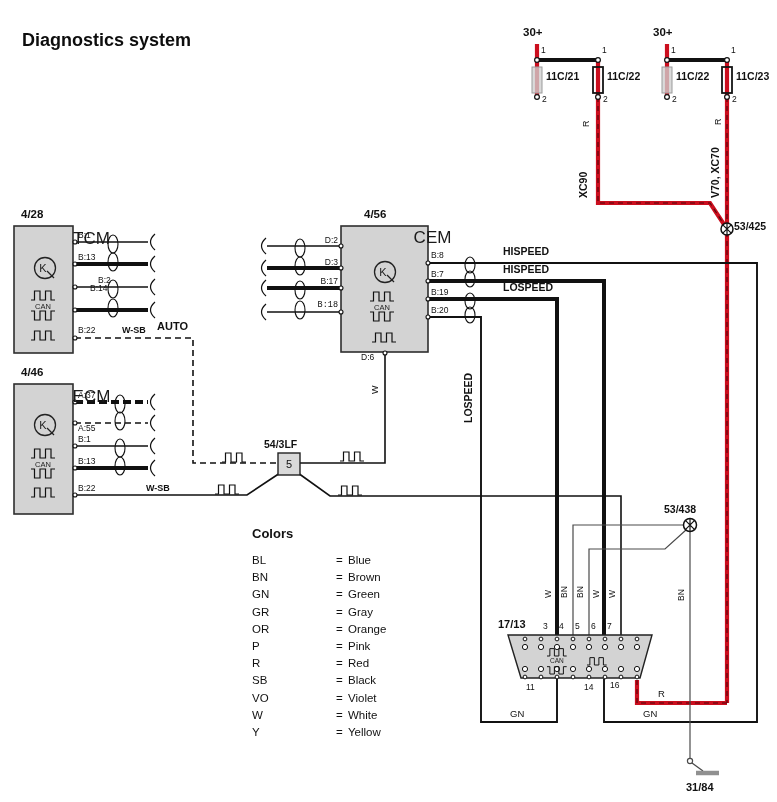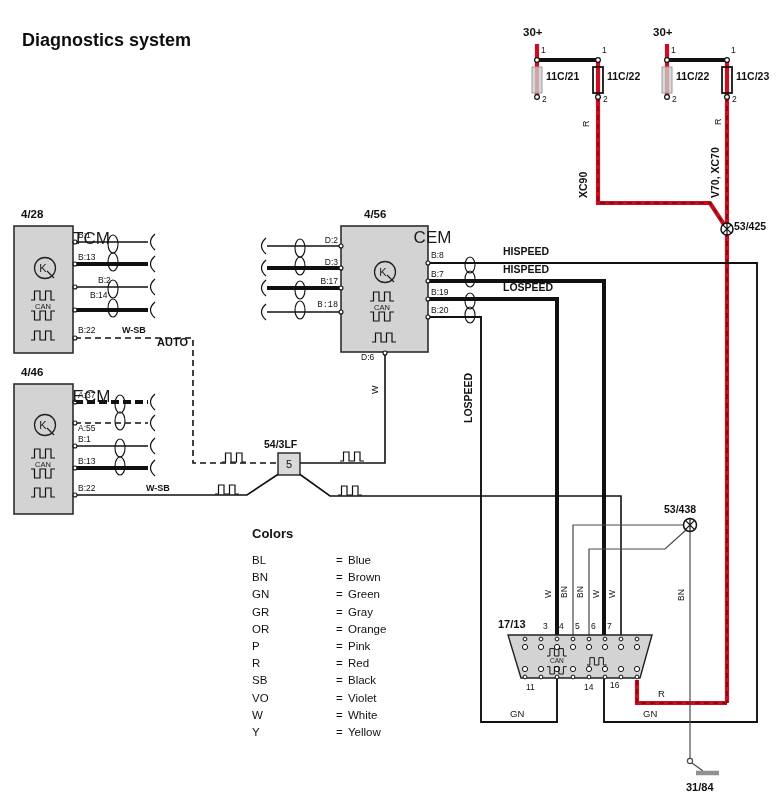--- a/index.html
+++ b/index.html
@@ -294,24 +294,24 @@
 <span class="lb v s85" style="left:677px;top:601px;">BN</span>
 
 <span class="lb b s105" style="left:734px;top:221px;">53/425</span>
 <span class="lb b s105" style="left:664px;top:504px;">53/438</span>
 
 <span class="lb b s115" style="left:21px;top:208px;">4/28</span>
 <span class="mname" style="left:14px;top:229px;width:59px;">TCM</span>
 <span class="lb s85" style="left:78px;top:231px;">B:1</span>
 <span class="lb s85" style="left:78px;top:253px;">B:13</span>
 <span class="lb s85" style="left:78px;top:276px;margin-left:20px;">B:2</span>
-<span class="lb s85" style="left:78px;top:291px;padding-left:12px;">B:14</span>
+<span class="lb s85" style="left:78px;top:284px;padding-left:12px;">B:14</span>
 <span class="lb s85" style="left:78px;top:326px;">B:22</span>
 <span class="lb b" style="left:122px;top:325px;">W-SB</span>
-<span class="lb b s11" style="left:157px;top:320px;margin-top:16px;">AUTO</span>
+<span class="lb b s11" style="left:157px;top:320px;">AUTO</span>
 
 <span class="lb b s115" style="left:21px;top:366px;">4/46</span>
 <span class="mname" style="left:14px;top:387px;width:59px;">ECM</span>
 <span class="lb s85" style="left:78px;top:391px;">A:37</span>
 <span class="lb s85" style="left:78px;top:412px;margin-top:12px;">A:55</span>
 <span class="lb s85" style="left:78px;top:435px;">B:1</span>
 <span class="lb s85" style="left:78px;top:457px;">B:13</span>
 <span class="lb s85" style="left:78px;top:484px;">B:22</span>
 <span class="lb b" style="left:146px;top:483px;">W-SB</span>
 

